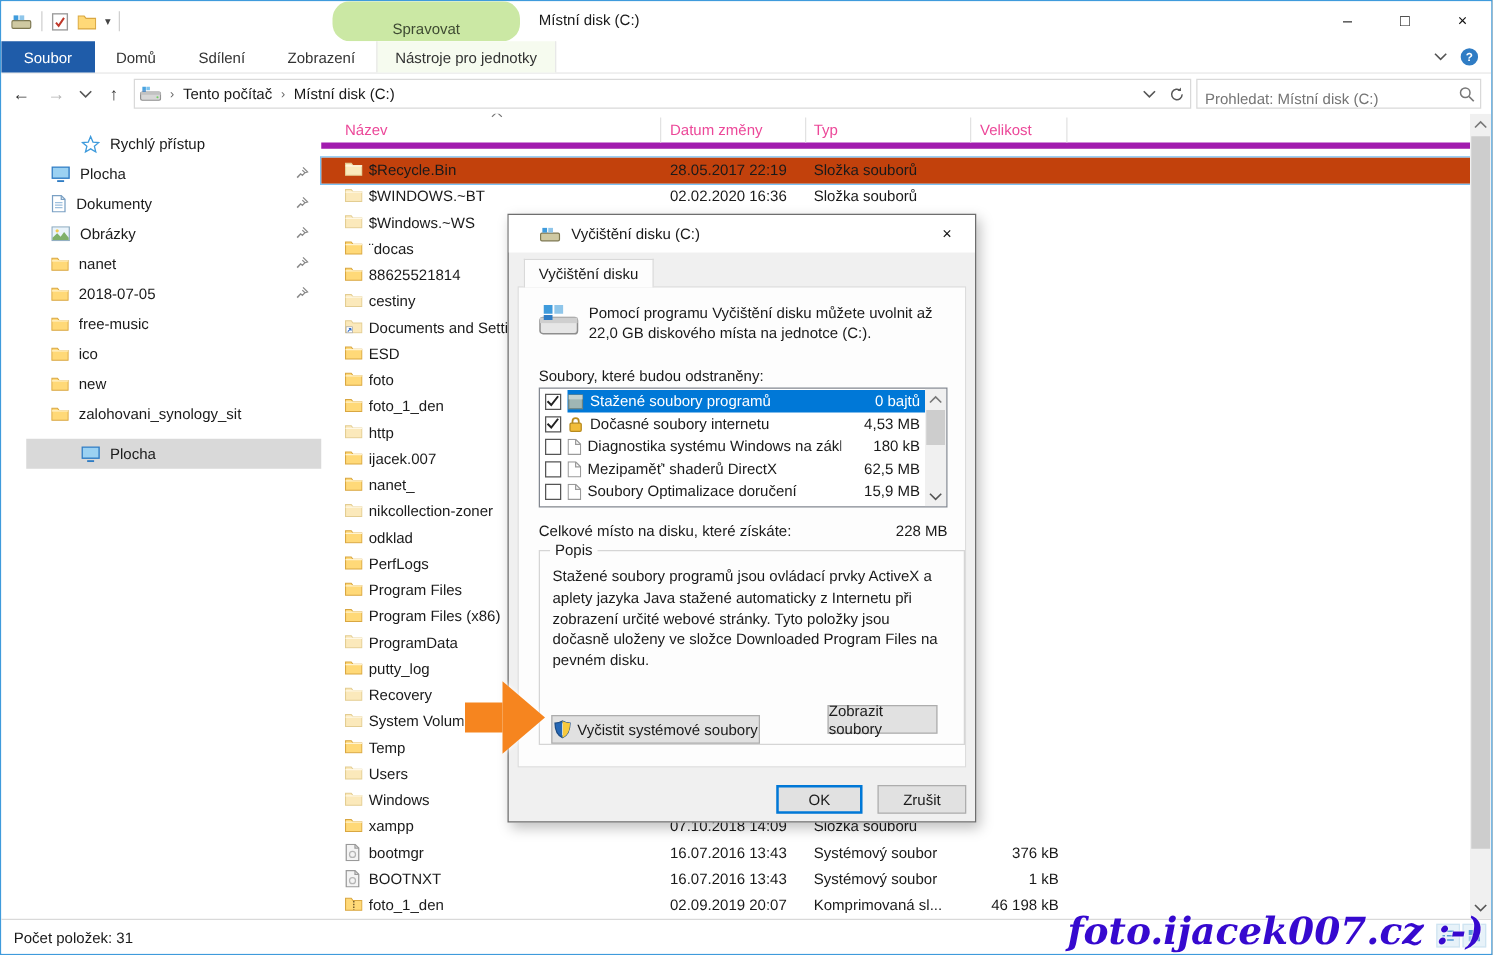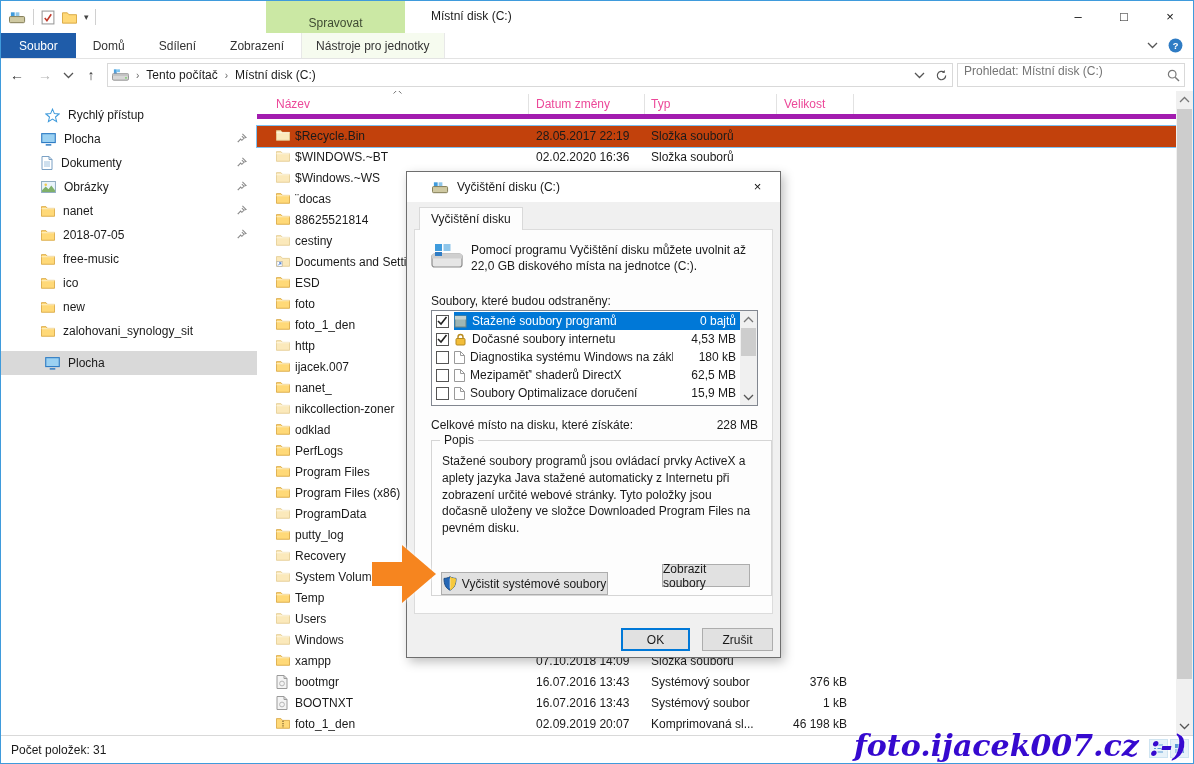--- a/index.html
+++ b/index.html
@@ -7,48 +7,48 @@
   .window{
     position:relative;width:1194px;height:764px;background:#fff;
     font-family:"Liberation Sans",sans-serif;font-size:12px;color:#1a1a1a;
     border:1px solid #3f9bdc;outline:1px solid #9fd4ef;overflow:hidden;
   }
   
   .titlebar{position:absolute;left:0;top:0;right:0;height:32px;background:#fff;display:flex;align-items:center;}
   .qat{display:flex;align-items:center;gap:7px;padding-left:8px;}
   .qat .sep{width:1px;height:16px;background:#d0d0d0;}
   .qat-caret{font-size:9px;color:#444;letter-spacing:-1px;}
-  .ctx-header{position:absolute;left:265px;top:0;width:139px;height:32px;background:#cbe8a4;
-    display:flex;align-items:flex-end;justify-content:center;padding-bottom:3px;color:#3e4a32;}
+  .ctx-header{position:absolute;left:265px;top:0;width:150px;height:32px;background:#cbe8a4;
+    display:flex;align-items:flex-end;justify-content:center;padding-bottom:3px;color:#3e4a32;border-radius:14px;}
   .win-title{position:absolute;left:430px;top:8px;color:#1a1a1a;}
   .win-controls{position:absolute;right:0;top:0;display:flex;}
   .win-btn{width:46px;height:30px;display:flex;align-items:center;justify-content:center;color:#111;font-size:13px;}
   
   .tabrow{position:absolute;left:0;top:32px;right:0;height:26px;background:#fff;display:flex;align-items:stretch;border-bottom:1px solid #e3e3e3;}
   .file-tab{background:#1f5ca9;color:#fff;padding:0 18px;display:flex;align-items:center;}
   .rtab{padding:0 17px;display:flex;align-items:center;color:#333;}
   .ctx-tab{padding:0 14px;display:flex;align-items:center;color:#333;background:#f6fbef;border-left:1px solid #e8e8e8;border-right:1px solid #e8e8e8;}
   .tabrow-right{margin-left:auto;display:flex;align-items:center;gap:10px;padding-right:10px;}
   
   .navbar{position:absolute;left:0;top:58px;right:0;height:32px;display:flex;align-items:center;background:#fff;gap:4px;padding:0 4px;}
   .nav-ico{width:24px;height:24px;display:flex;align-items:center;justify-content:center;font-size:14px;color:#333;}
   .nav-ico.dim{color:#b5b5b5;}
   .addr{flex:1;height:24px;border:1px solid #d9d9d9;display:flex;align-items:center;background:#fff;padding-left:4px;gap:4px;}
   .crumb-sep{color:#666;font-size:10px;padding:0 3px;}
   .addr-right{margin-left:auto;display:flex;align-items:center;}
   .addr-btn{width:22px;height:22px;display:flex;align-items:center;justify-content:center;color:#555;}
-  .searchbox{width:228px;height:24px;border:1px solid #d9d9d9;display:flex;align-items:flex-start;margin-right:4px;}
+  .searchbox{width:228px;height:24px;border:1px solid #d9d9d9;display:flex;align-items:flex-end;margin-right:4px;}
   .searchbox input{flex:1;border:0;outline:0;font:12px "Liberation Sans",sans-serif;color:#777;padding:0 6px;background:transparent;}
   
   .main{position:absolute;left:0;top:90px;right:0;bottom:28px;background:#fff;overflow:hidden;}
   
   .sidebar{position:absolute;left:0;top:0;width:256px;bottom:0;padding-top:12px;}
   .side-item{height:24px;display:flex;align-items:center;gap:8px;position:relative;}
   .side-item .lbl{white-space:nowrap;}
-  .side-item.root{padding-left:44px;}
+  .side-item.root{padding-left:44px;margin-left:20px;}
   .side-item.child{padding-left:40px;}
   .side-item.selected{background:#d9d9d9;}
   .pin{position:absolute;right:10px;top:6px;}
   
   .list-header{position:absolute;left:256px;top:0;width:921px;height:28px;border-bottom:5px solid #a21caf;color:#ec4899;text-decoration:underline;}
   .hcell{position:absolute;top:6px;}
   .hsep{position:absolute;top:3px;width:1px;height:20px;background:#e2e2e2;}
   .sort-caret{position:absolute;left:136px;top:-2px;color:#777;}
   
   .rows{position:absolute;left:256px;top:35px;width:921px;bottom:0;}

